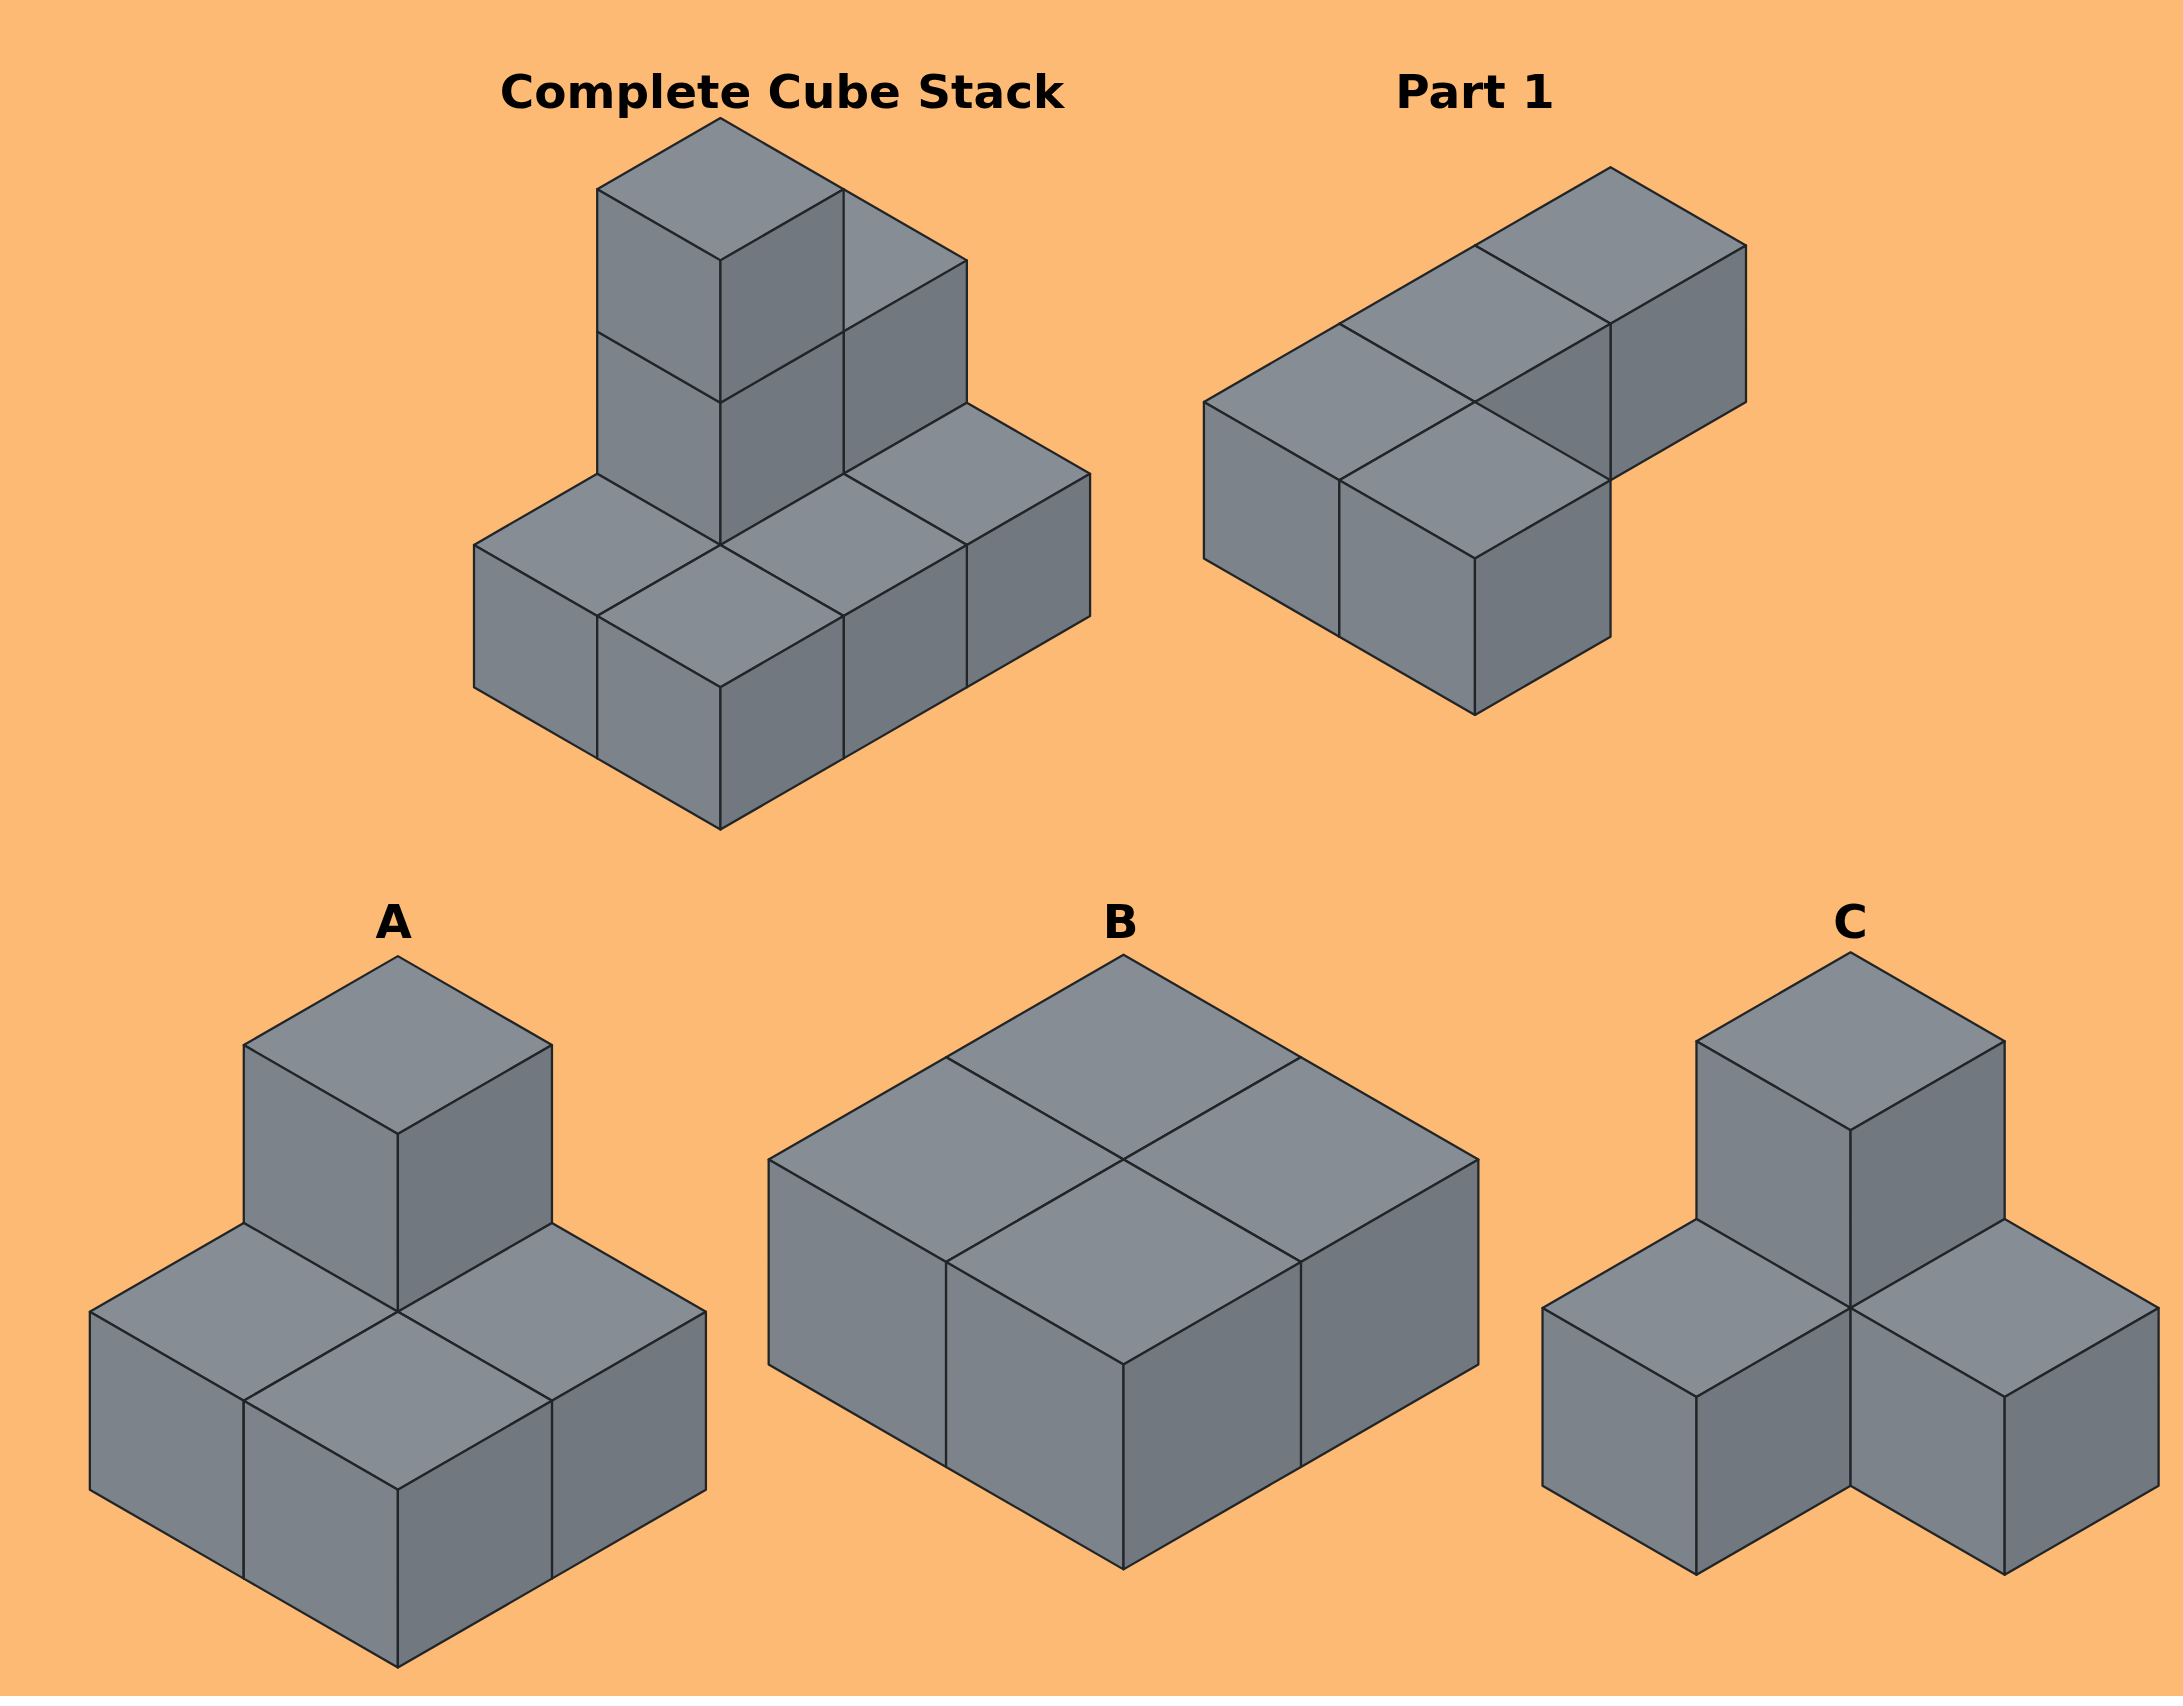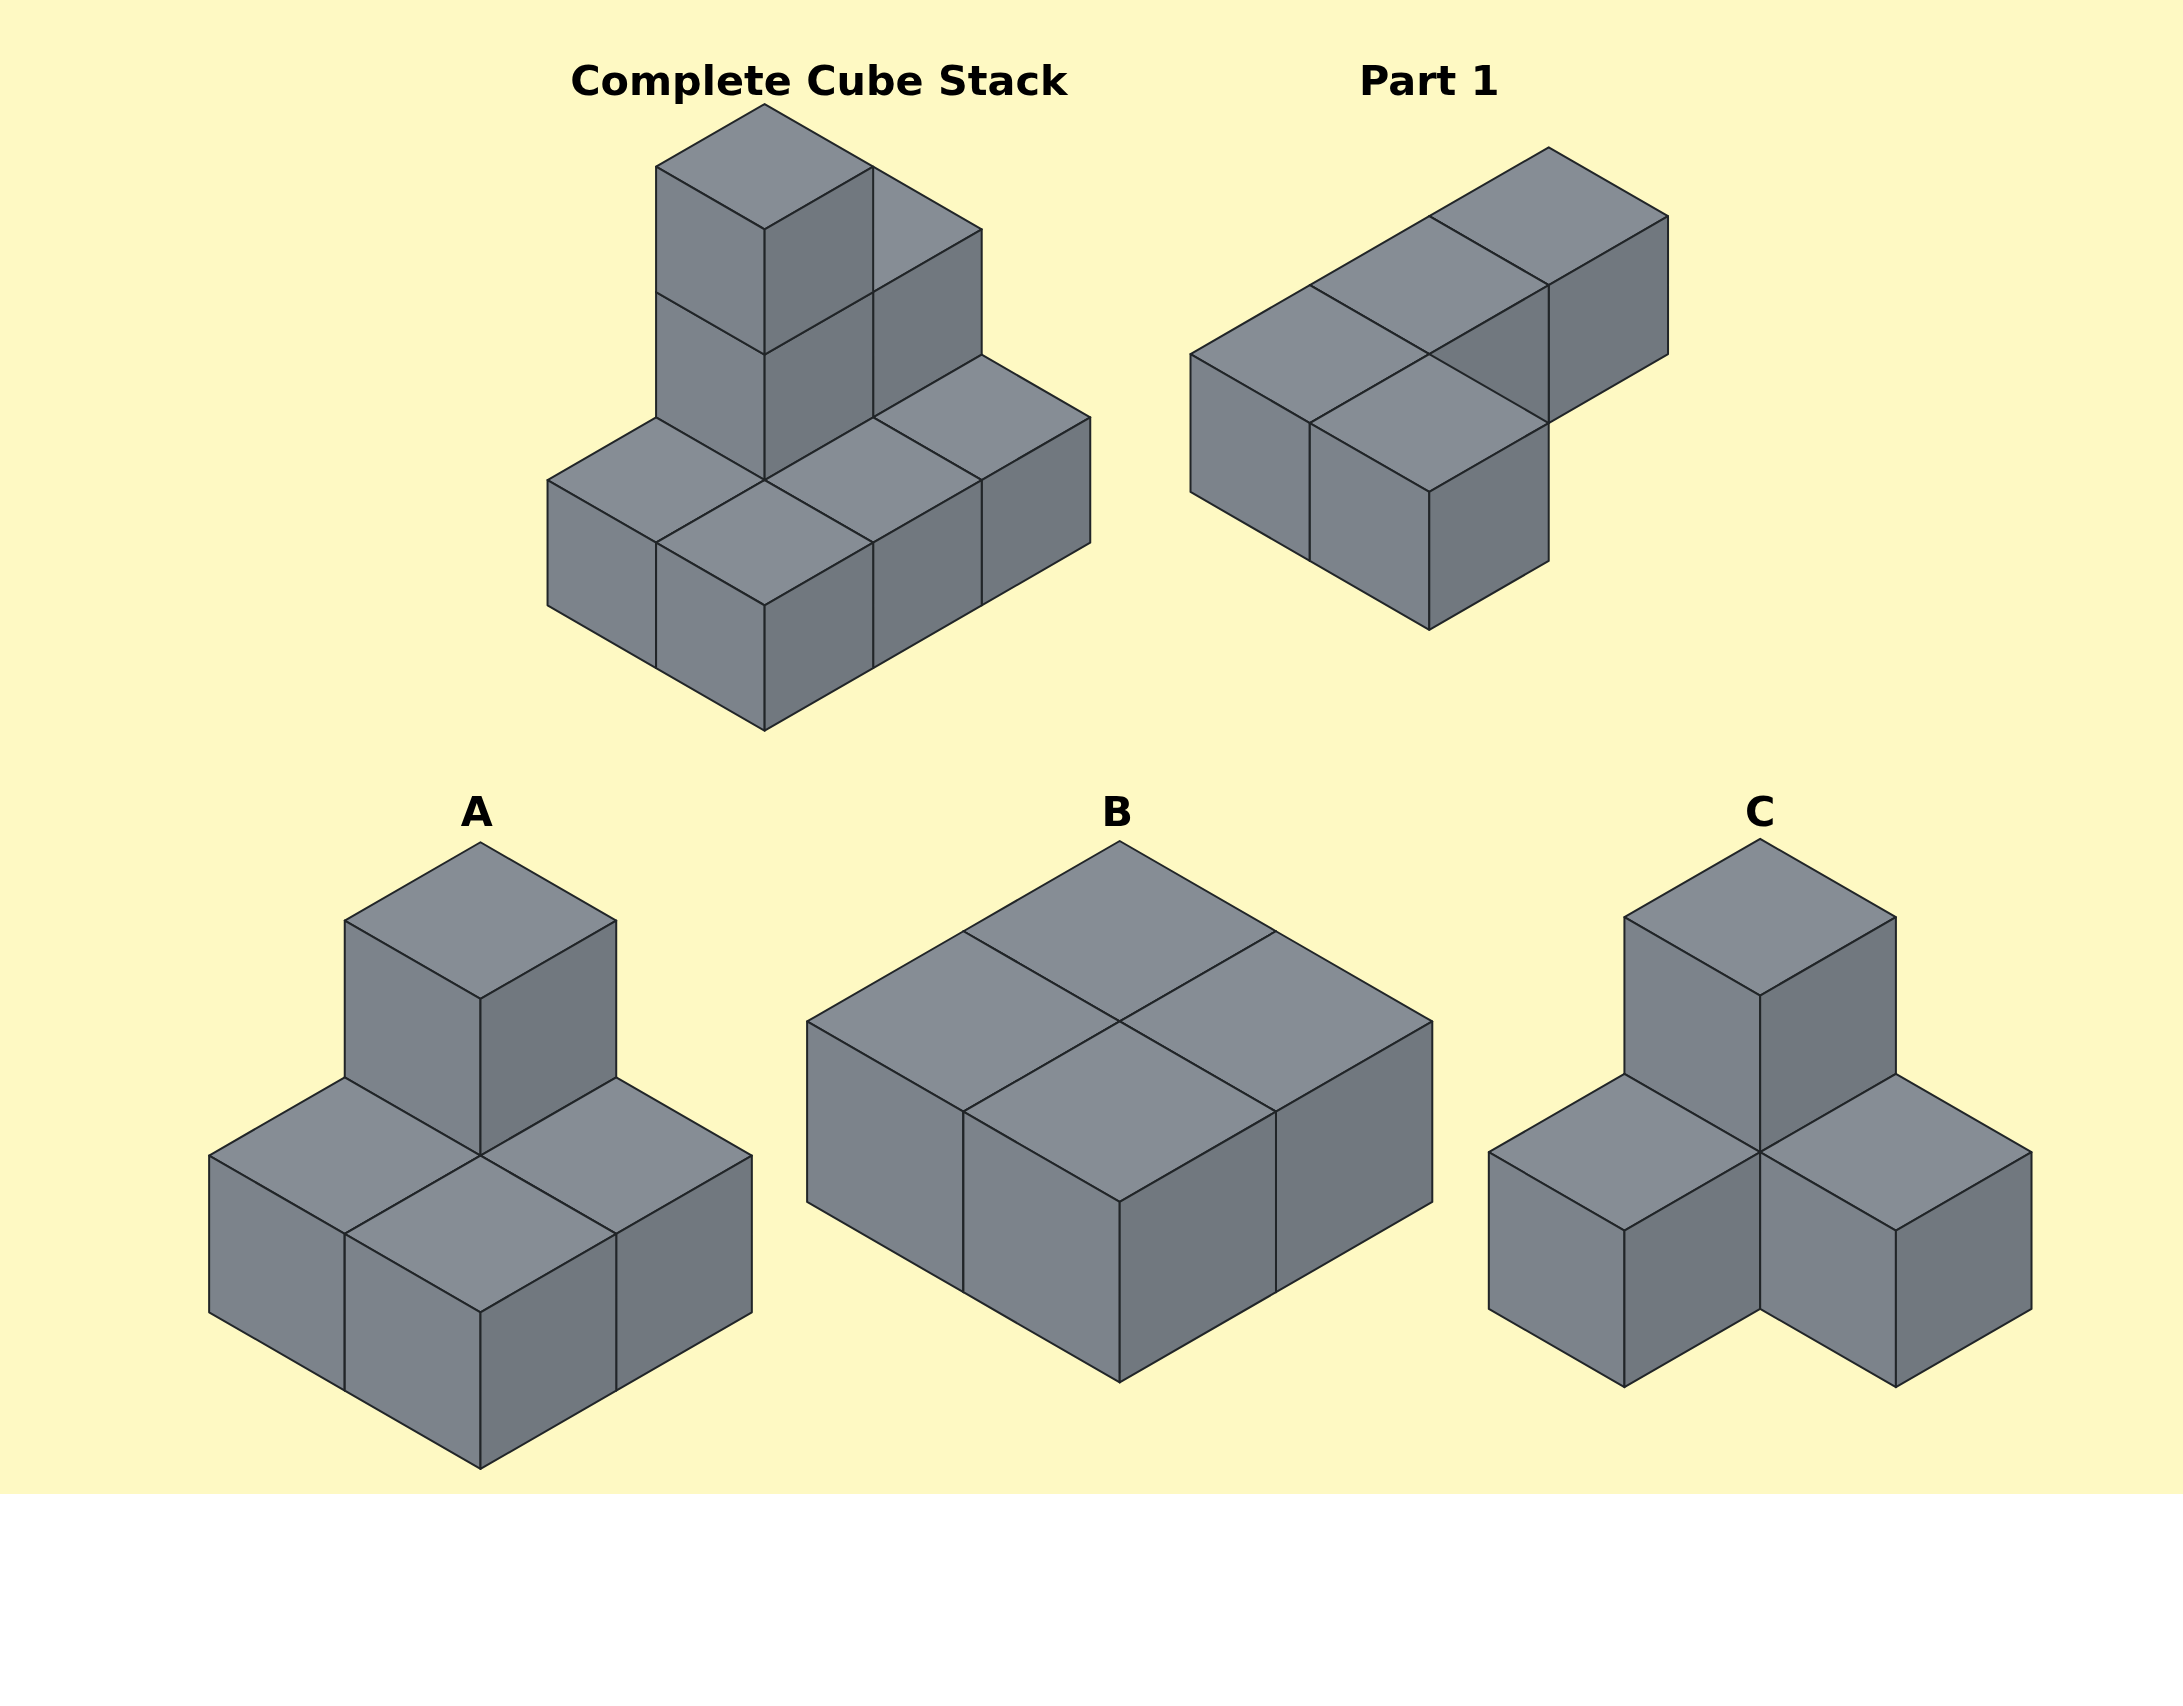--- a/index.html
+++ b/index.html
@@ -3,22 +3,22 @@
 <meta charset="utf-8">
 <style>
   html, body {
     margin: 0;
     padding: 0;
     background: #ffffff;
   }
   .page {
     position: relative;
     width: 2183px;
-    height: 1494px;
-    background: #fef9c3;
+    height: 1696px;
+    background: #fdba74;
     overflow: hidden;
   }
   .scene {
     display: block;
     width: 100%;
     height: 100%;
   }
   .fig-title {
     font-family: "DejaVu Sans", "Liberation Sans", sans-serif;
     font-weight: bold;

